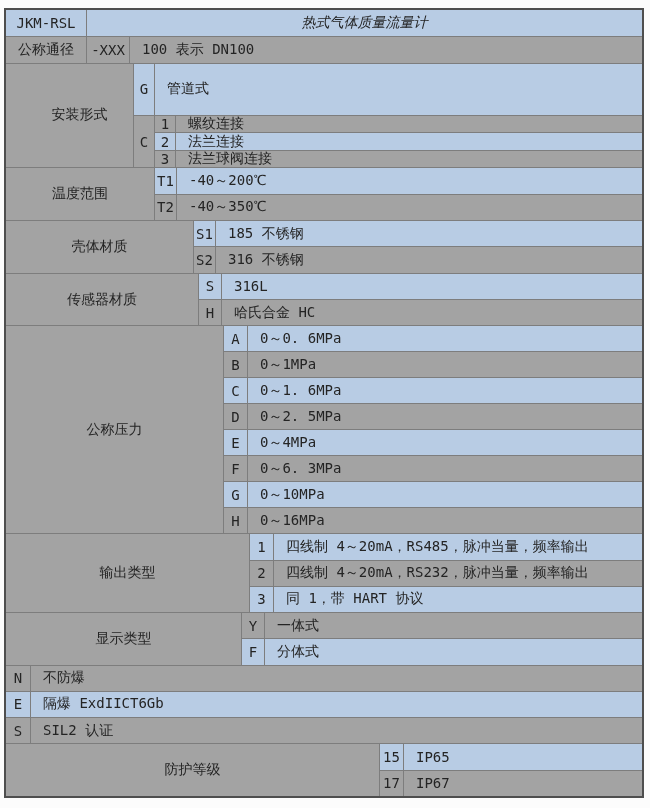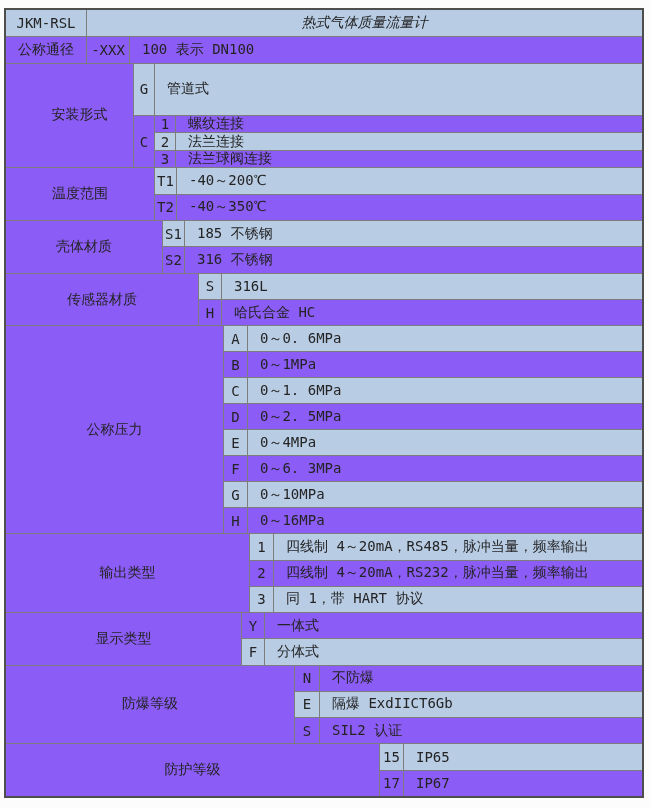--- a/index.html
+++ b/index.html
@@ -3,21 +3,21 @@
 <meta charset="utf-8">
 <style>
   html,body{margin:0;padding:0;}
   body{
     width:650px;height:808px;background:#fcfcfc;position:relative;
     font-family:"DejaVu Sans Mono","Liberation Sans",sans-serif;
     font-size:14px;color:#242424;
   }
   .table{
     position:absolute;left:4px;top:8px;width:640px;height:790px;
-    box-sizing:border-box;border:2px solid #4e4e4e;background:#8b5cf6;
+    box-sizing:border-box;border:2px solid #4e4e4e;background:#a3a3a3;
     display:flex;flex-direction:column;
   }
   .sec{display:flex;min-height:0;}
   .sec + .sec{border-top:1px solid #7d7d7d;}
   .g1{flex:1 1 0;} .g2{flex:2 1 0;} .g3{flex:3 1 0;} .g4{flex:4 1 0;} .g8{flex:8 1 0;}
   .label,.keycell,.namecell{
     display:flex;align-items:center;justify-content:center;
     flex:0 0 auto;border-right:1px solid #7d7d7d;
     text-align:center;white-space:nowrap;min-height:0;box-sizing:border-box;
   }
@@ -25,21 +25,21 @@
   .row{flex:1 1 0;display:flex;min-height:0;}
   .row + .row{border-top:1px solid #7d7d7d;}
   .val{
     flex:1 1 auto;display:flex;align-items:center;
     padding-left:12px;white-space:nowrap;overflow:hidden;min-width:0;
   }
   .val.center{justify-content:center;padding-left:0;font-style:italic;}
   .b{background:#b8cce4;}
   
   .w81{width:81px;} .w43{width:43px;} .w128{width:128px;padding-left:20px;} .w21{width:21px;}
-  .w59{width:59px;} .w149{width:149px;} .w22{width:22px;} .w171{width:157px;}
+  .w59{width:59px;} .w149{width:149px;} .w22{width:22px;} .w171{width:188px;}
   .w193{width:193px;} .w23{width:23px;} .w218{width:218px;} .w24{width:24px;}
   .w244{width:244px;} .w268{width:236px;font-family:Liberation Serif, serif;} .w289{width:289px;} .w25{width:25px;}
   .w313{width:374px;}
 </style>
 </head>
 <body>
 
 <div class="table">
 
   <div class="sec g1 b">
@@ -186,21 +186,20 @@
         <div class="val">一体式</div>
       </div>
       <div class="row b">
         <div class="keycell w23">F</div>
         <div class="val">分体式</div>
       </div>
     </div>
   </div>
 
   <div class="sec g3">
-    <div class="label w289">防爆等级</div>
     <div class="rows">
       <div class="row">
         <div class="keycell w25">N</div>
         <div class="val">不防爆</div>
       </div>
       <div class="row b">
         <div class="keycell w25">E</div>
         <div class="val">隔爆 ExdIICT6Gb</div>
       </div>
       <div class="row">

